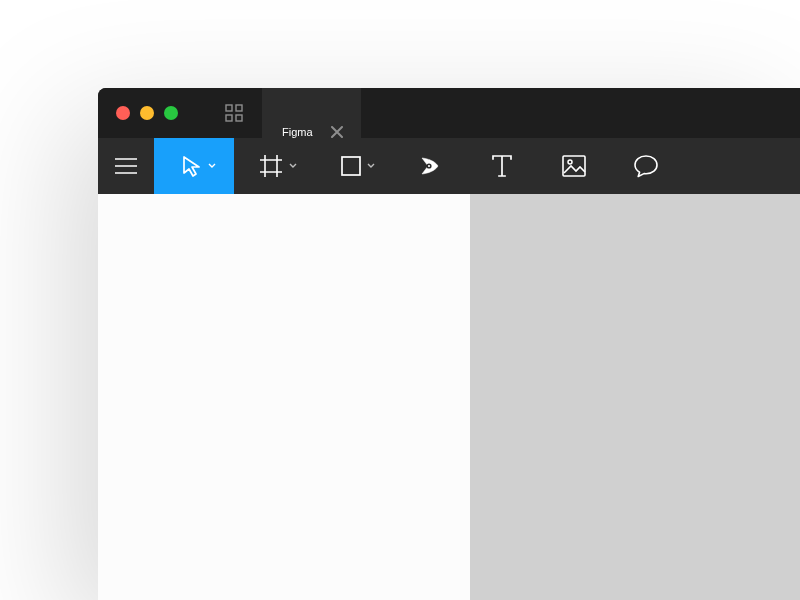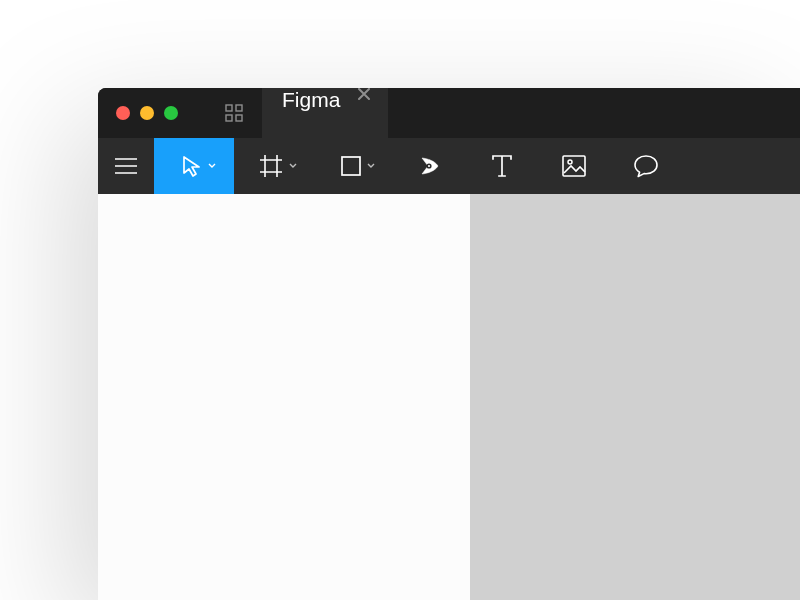--- a/index.html
+++ b/index.html
@@ -7,21 +7,21 @@
   .shadow-stage { position: absolute; left: 80px; top: 70px; right: 0; bottom: 0; filter: drop-shadow(-30px 30px 60px rgba(0,0,0,0.15)); }
   .window { position: absolute; left: 18px; top: 18px; right: 0; bottom: 0; border-top-left-radius: 8px; overflow: hidden; background: #1e1e1e; }
   .titlebar { height: 50px; background: #1e1e1e; display: flex; align-items: center; }
   .traffic { display: flex; gap: 10px; padding-left: 18px; align-items: center; }
   .dot { width: 14px; height: 14px; border-radius: 50%; }
   .dot.red { background: #ff5f57; }
   .dot.yellow { background: #febc2e; }
   .dot.green { background: #28c840; }
   .tab-strip { display: flex; align-items: stretch; height: 100%; margin-left: 28px; }
   .grid-btn { width: 56px; display: flex; align-items: center; justify-content: center; color: #8e8e8e; }
-  .tab { background: #2c2c2c; color: #ffffff; display: flex; align-items: flex-start; padding: 0 18px 0 20px; gap: 18px; font-size: 21px; font-weight: 500; }
+  .tab { background: #2c2c2c; color: #ffffff; display: flex; align-items: flex-end; padding: 0 18px 0 20px; gap: 18px; font-size: 11px; font-weight: 500; }
   .tab-close { color: #8e8e8e; display: flex; align-items: center; }
   .toolbar { height: 56px; background: #2c2c2c; display: flex; align-items: stretch; }
   .tool { width: 56px; display: flex; align-items: center; justify-content: center; color: #ffffff; position: relative; }
   .tool.menu { width: 56px; }
   .tool.wide { width: 80px; padding-left: 8px; gap: 6px; justify-content: center; }
   .tool.active { background: #18a0fb; }
   .chev { color: rgba(255,255,255,0.85); }
   .tool.active .chev { color: #ffffff; }
   .tool:not(.active) .chev { color: #bdbdbd; }
   .canvas { position: absolute; top: 106px; left: 0; right: 0; bottom: 0; background: #d0d0d0; display: flex; }

